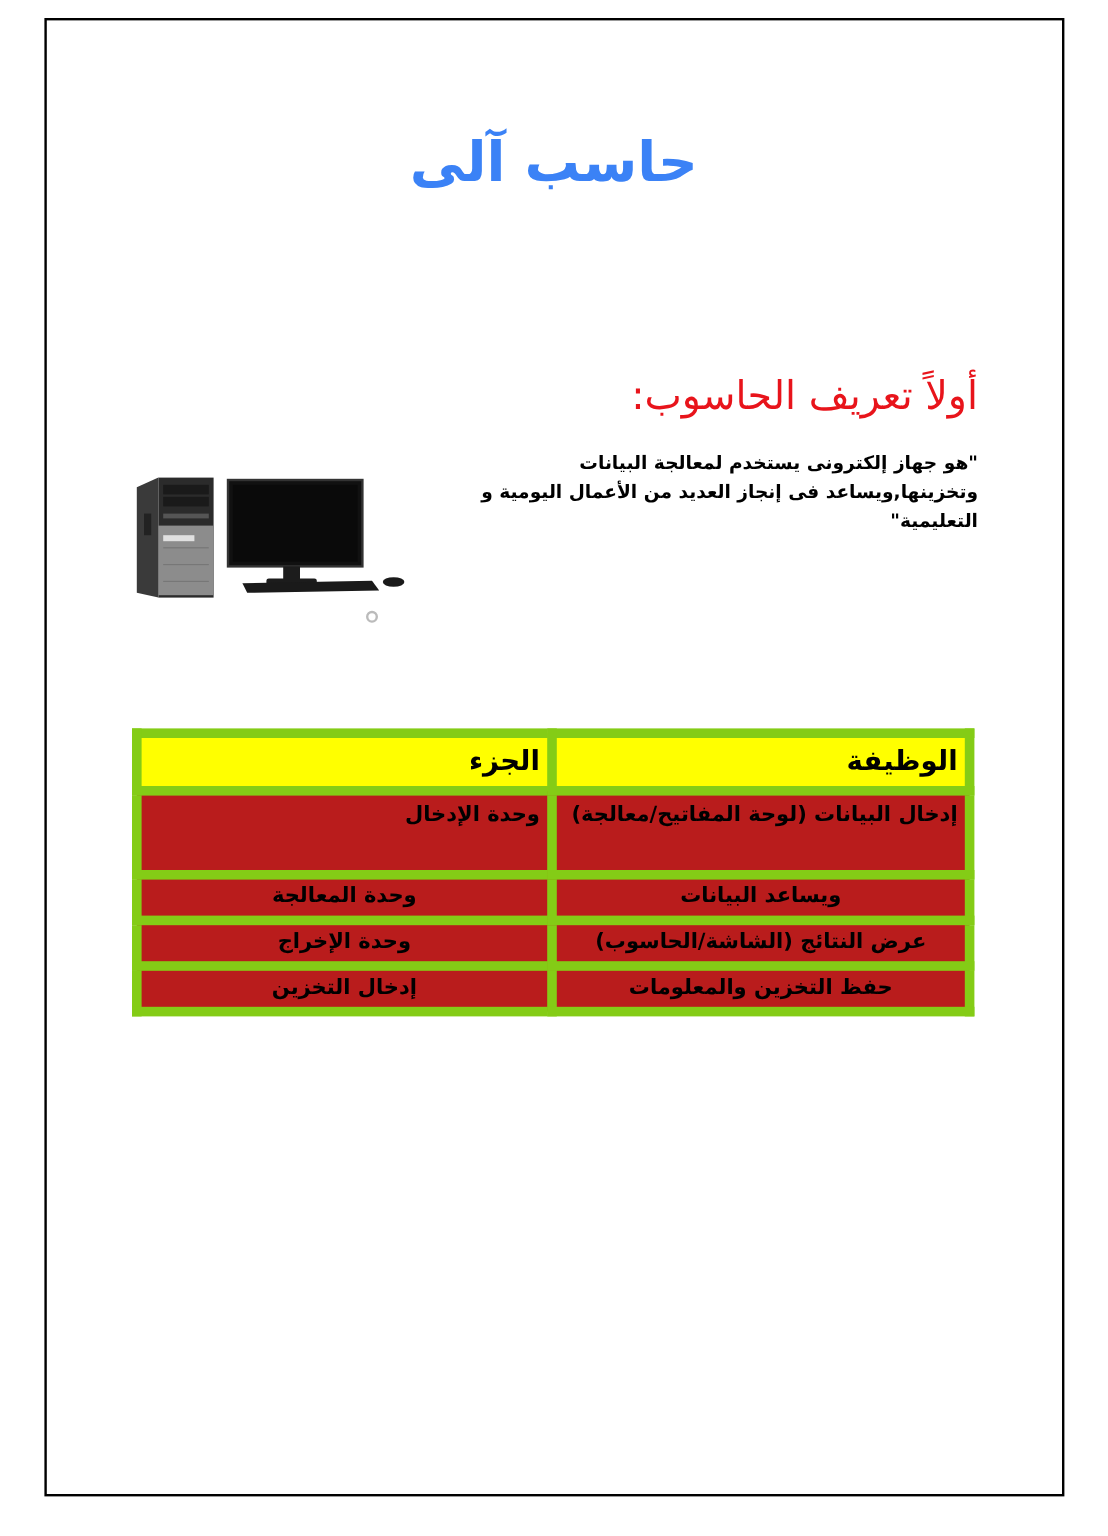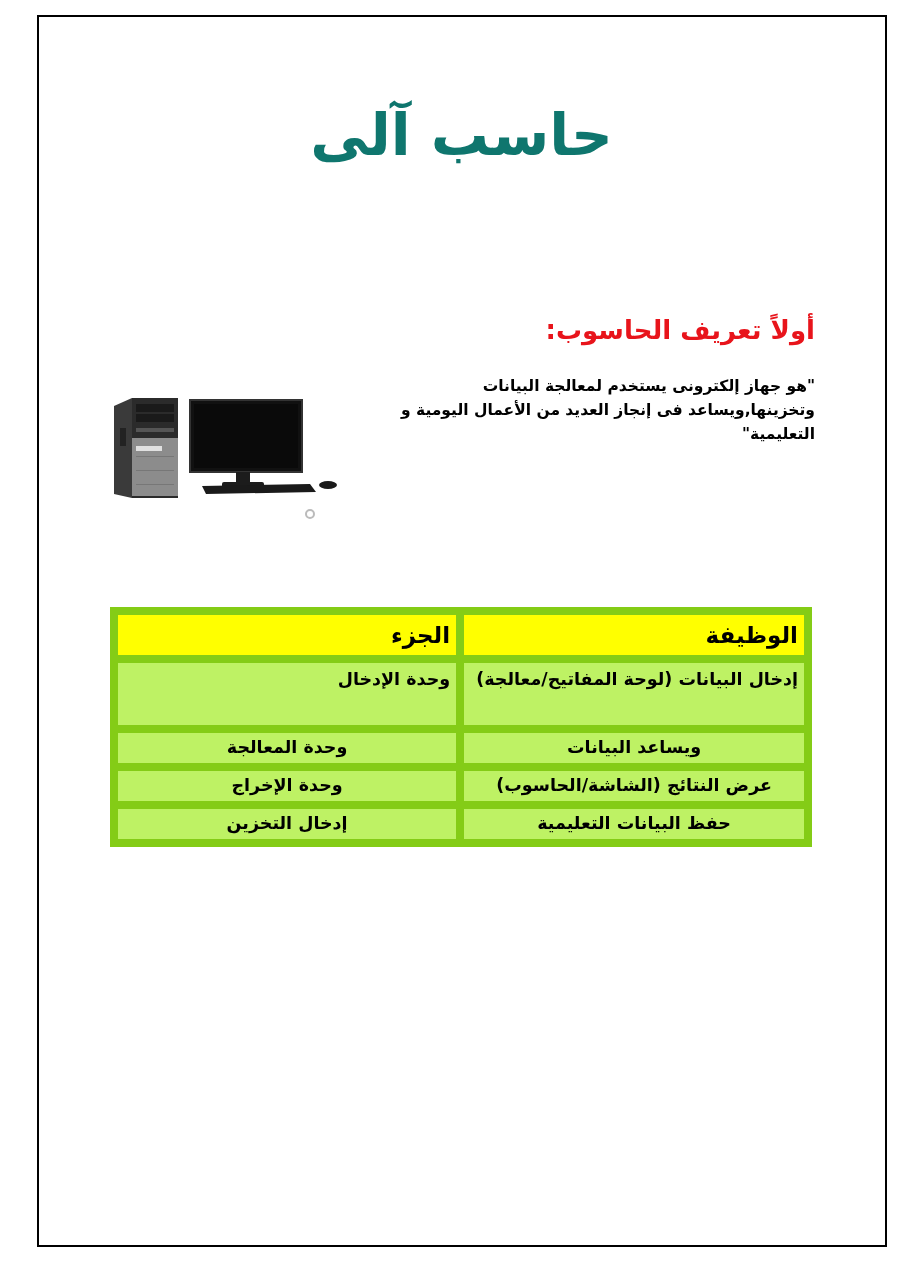--- a/index.html
+++ b/index.html
@@ -23,34 +23,34 @@
       border: 2px solid #000;
       box-sizing: content-box;
     }
     .title {
       position: absolute;
       left: 0;
       width: 923px;
       top: 95px;
       text-align: center;
       direction: rtl;
-      font-size: 58px;
+      font-size: 46px;
       font-weight: bold;
-      color: #0f766e;
+      color: #3b82f6;
       letter-spacing: 1px;
       line-height: 80px;
     }
     .section-heading {
       position: absolute;
       right: 108px;
       top: 305px;
       direction: rtl;
       text-align: right;
-      font-size: 26px;
-      font-weight: bold;
+      font-size: 33px;
+      font-weight: normal;
       color: #e8141b;
       line-height: 50px;
       white-space: nowrap;
     }
     .definition {
       position: absolute;
       right: 108px;
       top: 374px;
       width: 460px;
       direction: rtl;
@@ -84,21 +84,21 @@
       font-weight: bold;
       color: #000;
     }
     .spec-table th {
       background: #ffff00;
       font-size: 23px;
       height: 40px;
       line-height: 40px;
     }
     .spec-table td {
-      background: #bef264;
+      background: #b91c1c;
       font-size: 17.5px;
       line-height: 28px;
     }
     .spec-table .col-function { width: 348px; }
     .spec-table .col-part { width: 348px; }
     .row-tall td { height: 60px; padding-top: 2px; }
     .row-normal td { height: 30px; text-align: center; }
   </style>
 </head>
 <body>
@@ -154,17 +154,17 @@
     </tr>
     <tr class="row-normal">
       <td>ويساعد البيانات</td>
       <td>وحدة المعالجة</td>
     </tr>
     <tr class="row-normal">
       <td>عرض النتائج (الشاشة/الحاسوب)</td>
       <td>وحدة الإخراج</td>
     </tr>
     <tr class="row-normal">
-      <td>حفظ البيانات التعليمية</td>
+      <td>حفظ التخزين والمعلومات</td>
       <td>إدخال التخزين</td>
     </tr>
   </tbody>
 </table>
 
 </body></html>

